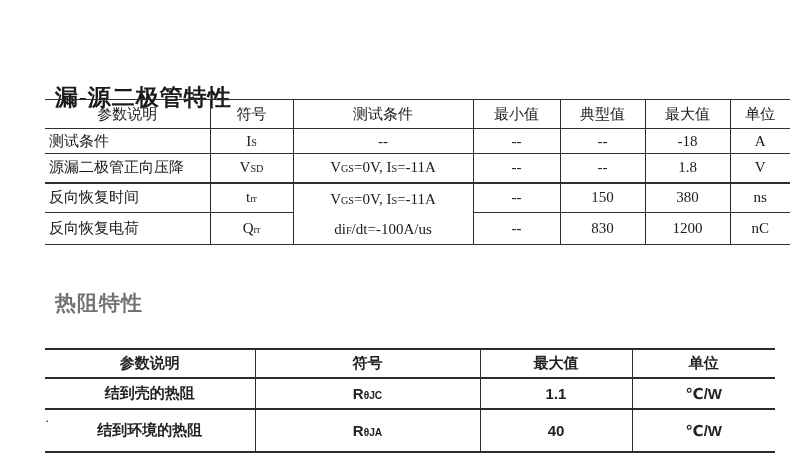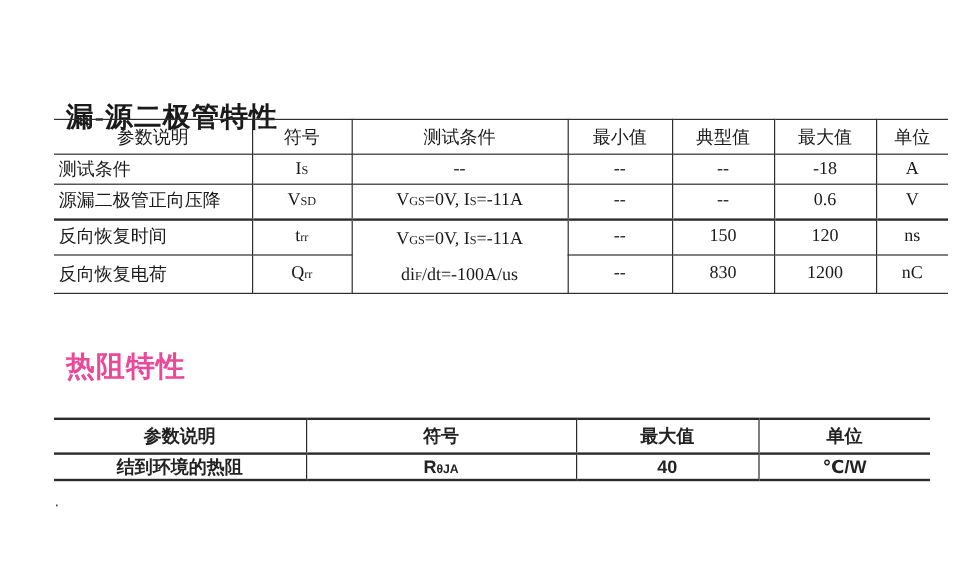--- a/index.html
+++ b/index.html
@@ -10,23 +10,23 @@
     color:#1a1a1a;
   }
   .page-title-1 {
     position:absolute; left:55px; top:34px;
     font-size:23px; font-weight:bold; letter-spacing:1px;
     font-family:"Liberation Serif","DejaVu Serif",serif;
     margin-top:48px;
   }
   .page-title-2 {
     position:absolute; left:55px; top:289px;
-    font-size:24px; font-weight:bold; letter-spacing:1px;
+    font-size:21px; font-weight:bold; letter-spacing:1px;
     font-family:"Liberation Sans","DejaVu Sans",sans-serif;
-    color:#ec4899;
+    color:#737373;
   }
   table { border-collapse:collapse; table-layout:fixed; }
   td,th { overflow:hidden; white-space:nowrap; }
 
   
   .t1 {
     position:absolute; left:45px; top:99px; width:745px;
     font-size:15px; color:#1a1a1a;
   }
   .t1 th, .t1 td {
@@ -53,21 +53,21 @@
   }
   .t2 th, .t2 td {
     border-top:2px solid #2b2b2b; border-bottom:2px solid #2b2b2b;
     border-left:1px solid #2b2b2b; border-right:1px solid #2b2b2b;
     text-align:center; vertical-align:middle;
   }
   .t2 tr > *:first-child { border-left:none; }
   .t2 tr > *:last-child  { border-right:none; }
   .t2 .hrow th { height:29px; }
   .t2 .r1 td { height:31px; }
-  .t2 .r2 td { height:22px; }
+  .t2 .r2 td { height:43px; }
 
   .run-small { font-size:0.68em; }
 
   .stray-dot {
     position:absolute; left:45px; top:412px;
     font-size:14px; color:#444444;
     font-family:"Liberation Sans","DejaVu Sans",sans-serif;
   }
 </style>
 </head>
@@ -103,33 +103,33 @@
     <td>--</td>
     <td>-18</td>
     <td>A</td>
   </tr>
   <tr class="r2">
     <td class="param">源漏二极管正向压降</td>
     <td><span>V</span><span class="run-small">SD</span></td>
     <td><span>V</span><span class="run-small">GS</span><span>=0V, I</span><span class="run-small">S</span><span>=-11A</span></td>
     <td>--</td>
     <td>--</td>
-    <td>0.6</td>
+    <td>1.8</td>
     <td>V</td>
   </tr>
   <tr class="r3">
     <td class="param">反向恢复时间</td>
     <td><span>t</span><span class="run-small">rr</span></td>
     <td class="cond-merged" rowspan="2">
       <div class="cond-line"><span>V</span><span class="run-small">GS</span><span>=0V, I</span><span class="run-small">S</span><span>=-11A</span></div>
       <div class="cond-line"><span>di</span><span class="run-small">F</span><span>/dt=-100A/us</span></div>
     </td>
     <td>--</td>
     <td>150</td>
-    <td>120</td>
+    <td>380</td>
     <td>ns</td>
   </tr>
   <tr class="r4">
     <td class="param">反向恢复电荷</td>
     <td><span>Q</span><span class="run-small">rr</span></td>
     <td>--</td>
     <td>830</td>
     <td>1200</td>
     <td>nC</td>
   </tr>
@@ -145,20 +145,26 @@
     <col style="width:152px">
       <col style="width:143px">
   </colgroup>
   <tbody>
       <tr class="hrow">
     <th>参数说明</th>
     <th>符号</th>
     <th>最大值</th>
     <th>单位</th>
   </tr>
+  <tr class="r1">
+    <td>结到壳的热阻</td>
+    <td><span>R</span><span class="run-small">θJC</span></td>
+    <td>1.1</td>
+    <td>℃/W</td>
+  </tr>
   <tr class="r2">
     <td>结到环境的热阻</td>
     <td><span>R</span><span class="run-small">θJA</span></td>
     <td>40</td>
     <td>℃/W</td>
   </tr>
 </tbody>
   </table>
 
 <div class="stray-dot">·</div>

